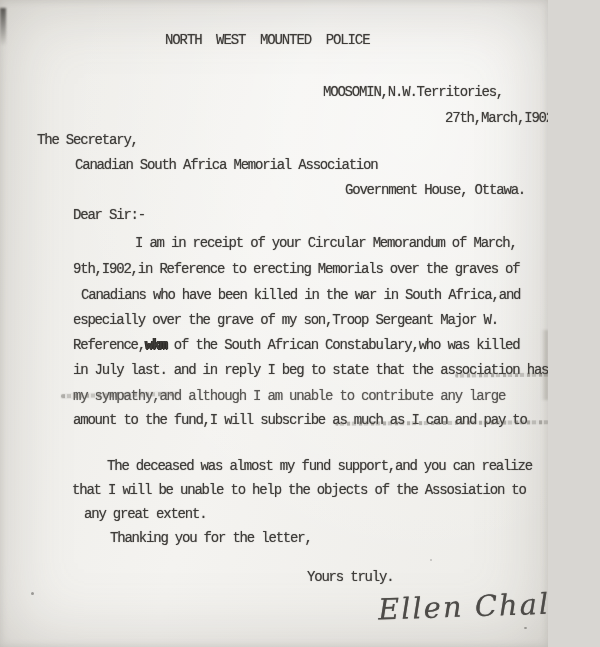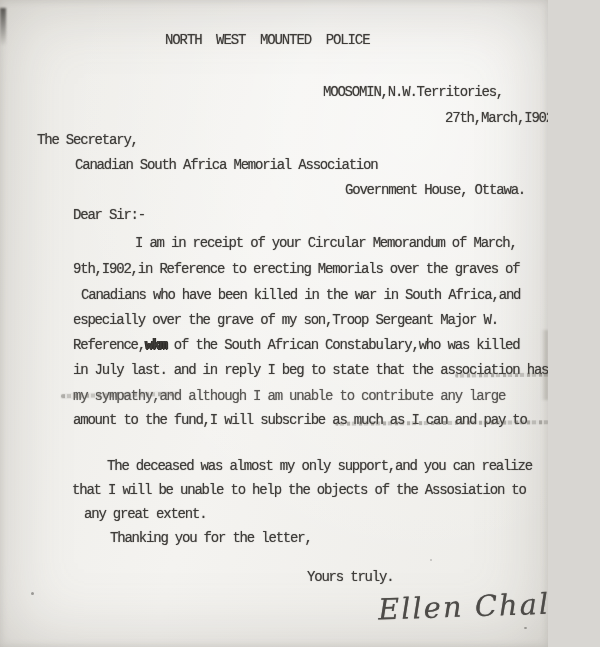--- a/index.html
+++ b/index.html
@@ -112,21 +112,21 @@
   <div class="line ln6">Dear Sir:-</div>
 
   <div class="line ln7">I am in receipt of your Circular Memorandum of March,</div>
   <div class="line ln8">9th,I902,in Reference to erecting Memorials over the graves of</div>
   <div class="line ln9">Canadians who have been killed in the war in South Africa,and</div>
   <div class="line ln10">especially over the grave of my son,Troop Sergeant Major W.</div>
   <div class="line ln11"><span>Reference,</span><span class="overstruck">wkm</span><span> of the South African Constabulary,who was killed</span></div>
   <div class="line ln12">in July last. and in reply I beg to state that the association has</div>
   <div class="line ln13 faded">my sympathy,and although I am unable to contribute any large</div>
   <div class="line ln14">amount to the fund,I will subscribe as much as I can and pay to</div>
-  <div class="line ln16">The deceased was almost my only support,and you can realize</div>
+  <div class="line ln16">The deceased was almost my fund support,and you can realize</div>
   <div class="line ln17">that I will be unable to help the objects of the Assosiation to</div>
   <div class="line ln18">any great extent.</div>
   <div class="line ln19">Thanking you for the letter,</div>
 
   <div class="line ln20">Yours truly.</div>
   <div class="signature">Ellen Chalmers.</div>
 
   <div class="smudge smudge1"></div>
   <div class="smudge smudge2"></div>
   <div class="smudge smudge3"></div>

